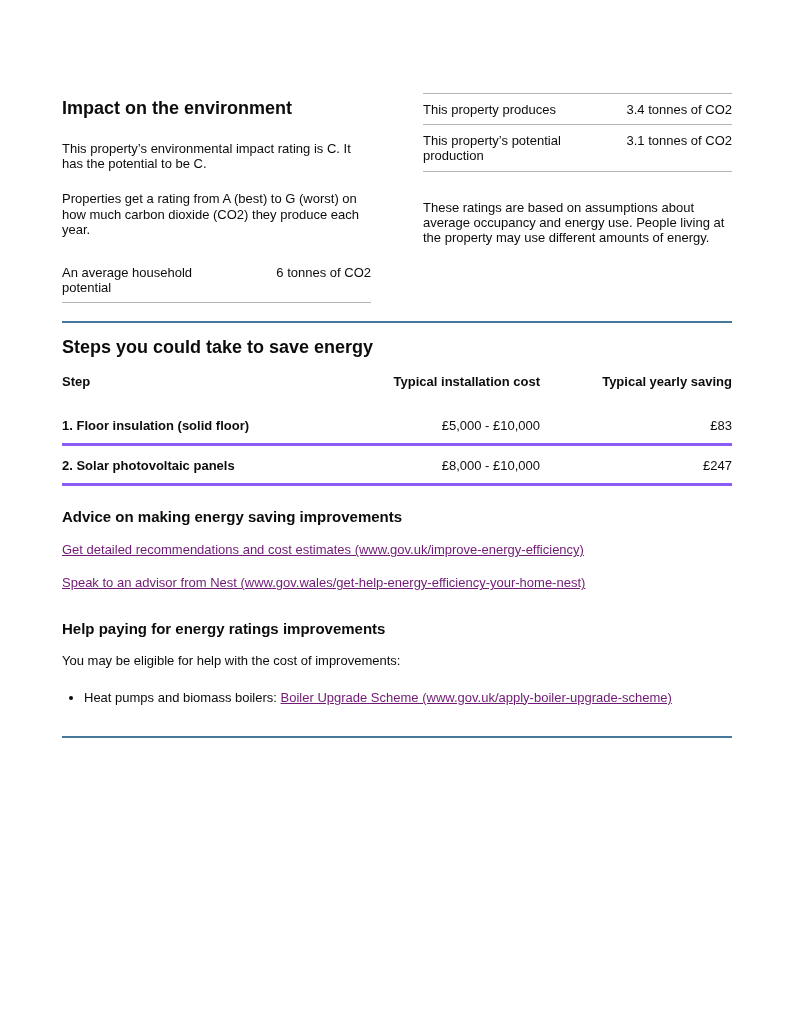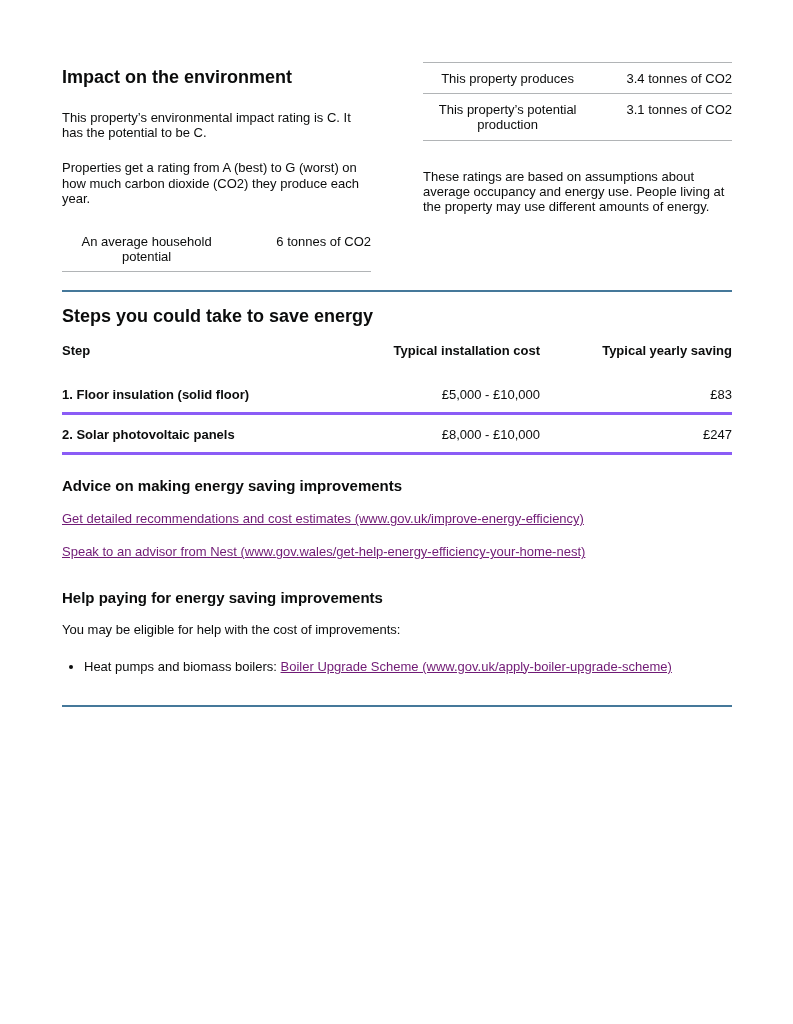--- a/index.html
+++ b/index.html
@@ -13,21 +13,21 @@
     height: 1024px;
     font-family: "Liberation Sans", "DejaVu Sans", sans-serif;
     color: #0b0c0c;
     font-size: 13px;
     line-height: 1.17;
     -webkit-font-smoothing: antialiased;
   }
   .content {
     width: 670px;
     margin-left: 62px;
-    padding-top: 62px;
+    padding-top: 93px;
   }
   h2 {
     font-size: 18px;
     line-height: 22px;
     font-weight: bold;
     margin: 0 0 22px 0;
   }
   h3 {
     font-size: 15px;
     line-height: 18px;
@@ -49,21 +49,21 @@
   table.kv {
     width: 100%;
     border-collapse: collapse;
   }
   table.kv td {
     vertical-align: top;
     padding: 8px 0 7px 0;
     border-bottom: 1px solid #b1b4b6;
   }
   table.kv.top-border tr:first-child td { border-top: 1px solid #b1b4b6; }
-  table.kv td.kv-label { width: 58%; padding-right: 10px; text-align: center; }
+  table.kv td.kv-label { width: 58%; padding-right: 10px; }
   table.kv td.kv-value { text-align: right; white-space: nowrap; }
   .col-right table.kv { margin-bottom: 28px; }
   .col-left table.kv { margin-top: 2px; }
 
   
   .blue-divider {
     border: none;
     border-top: 2px solid #45789a;
     margin: 18px 0 0 0;
   }
@@ -177,21 +177,21 @@
   </table>
 
   <h3 class="advice-title">Advice on making energy saving improvements</h3>
   <p class="link-line">
     <a class="doc-link">Get detailed recommendations and cost estimates (www.gov.uk/improve-energy-efficiency)</a>
   </p>
   <p class="link-line">
     <a class="doc-link">Speak to an advisor from Nest (www.gov.wales/get-help-energy-efficiency-your-home-nest)</a>
   </p>
 
-  <h3 class="help-title">Help paying for energy saving improvements</h3>
+  <h3 class="help-title">Help paying for energy ratings improvements</h3>
   <p class="intro-line">You may be eligible for help with the cost of improvements:</p>
   <ul class="help-list">
     <li>
       <span>Heat pumps and biomass boilers: </span><a class="doc-link">Boiler Upgrade Scheme (www.gov.uk/apply-boiler-upgrade-scheme)</a>
     </li>
   </ul>
 
   <hr class="blue-divider bottom-divider">
 
 </div>

